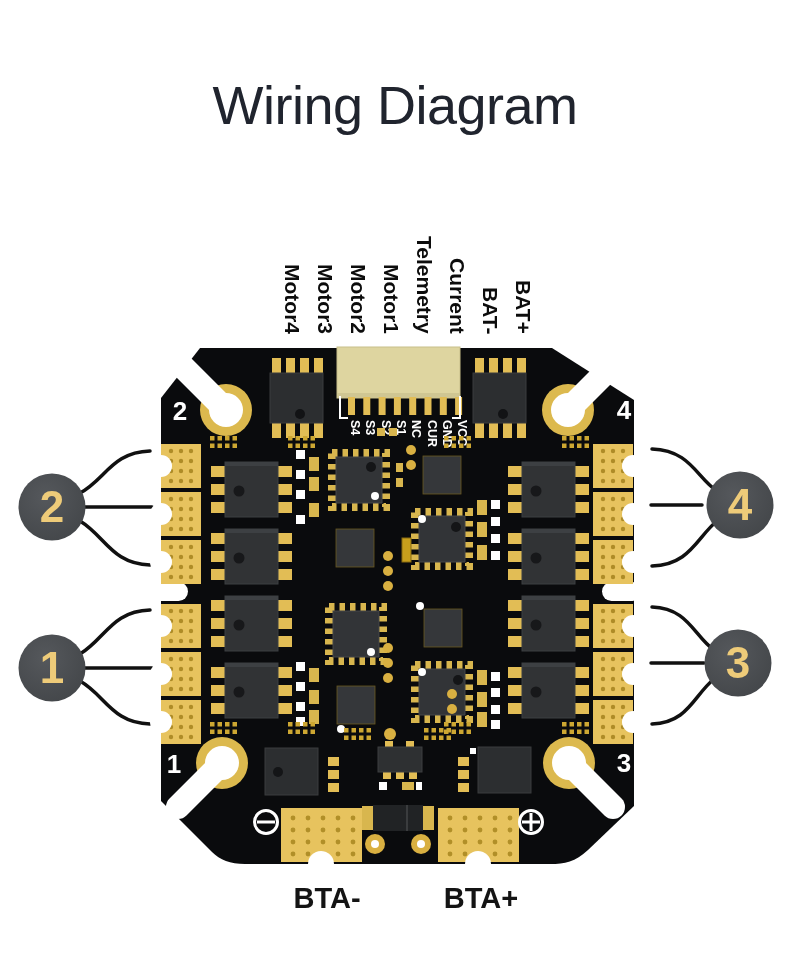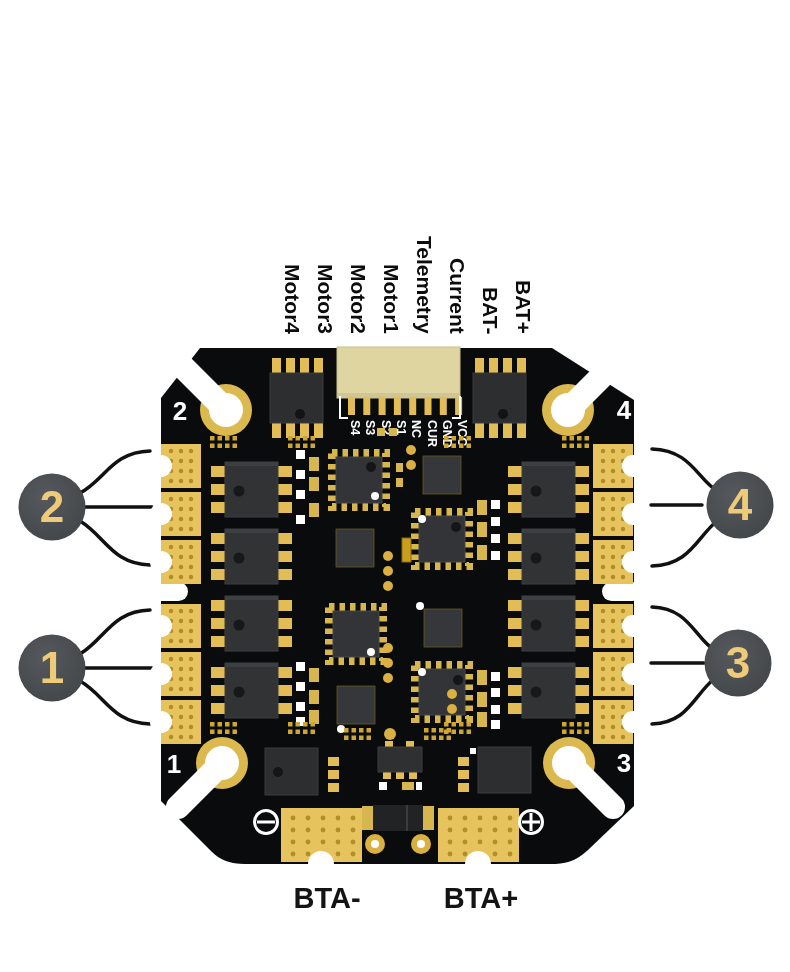--- a/index.html
+++ b/index.html
@@ -12,20 +12,21 @@
   .top-labels span{writing-mode:vertical-rl;text-orientation:mixed;
                    font-size:21px;font-weight:700;color:#0c0c0c;line-height:1;
                    white-space:nowrap;}
   svg.board-svg{position:absolute;left:0;top:0;}
 </style>
 </head>
 <body>
 
 <div class="stage">
 
+  <h1 class="title">Wiring Diagram</h1>
 
   <div class="top-labels">
     <span>Motor4</span>
     <span>Motor3</span>
     <span>Motor2</span>
     <span>Motor1</span>
     <span>Telemetry</span>
     <span>Current</span>
     <span>BAT-</span>
     <span>BAT+</span>

